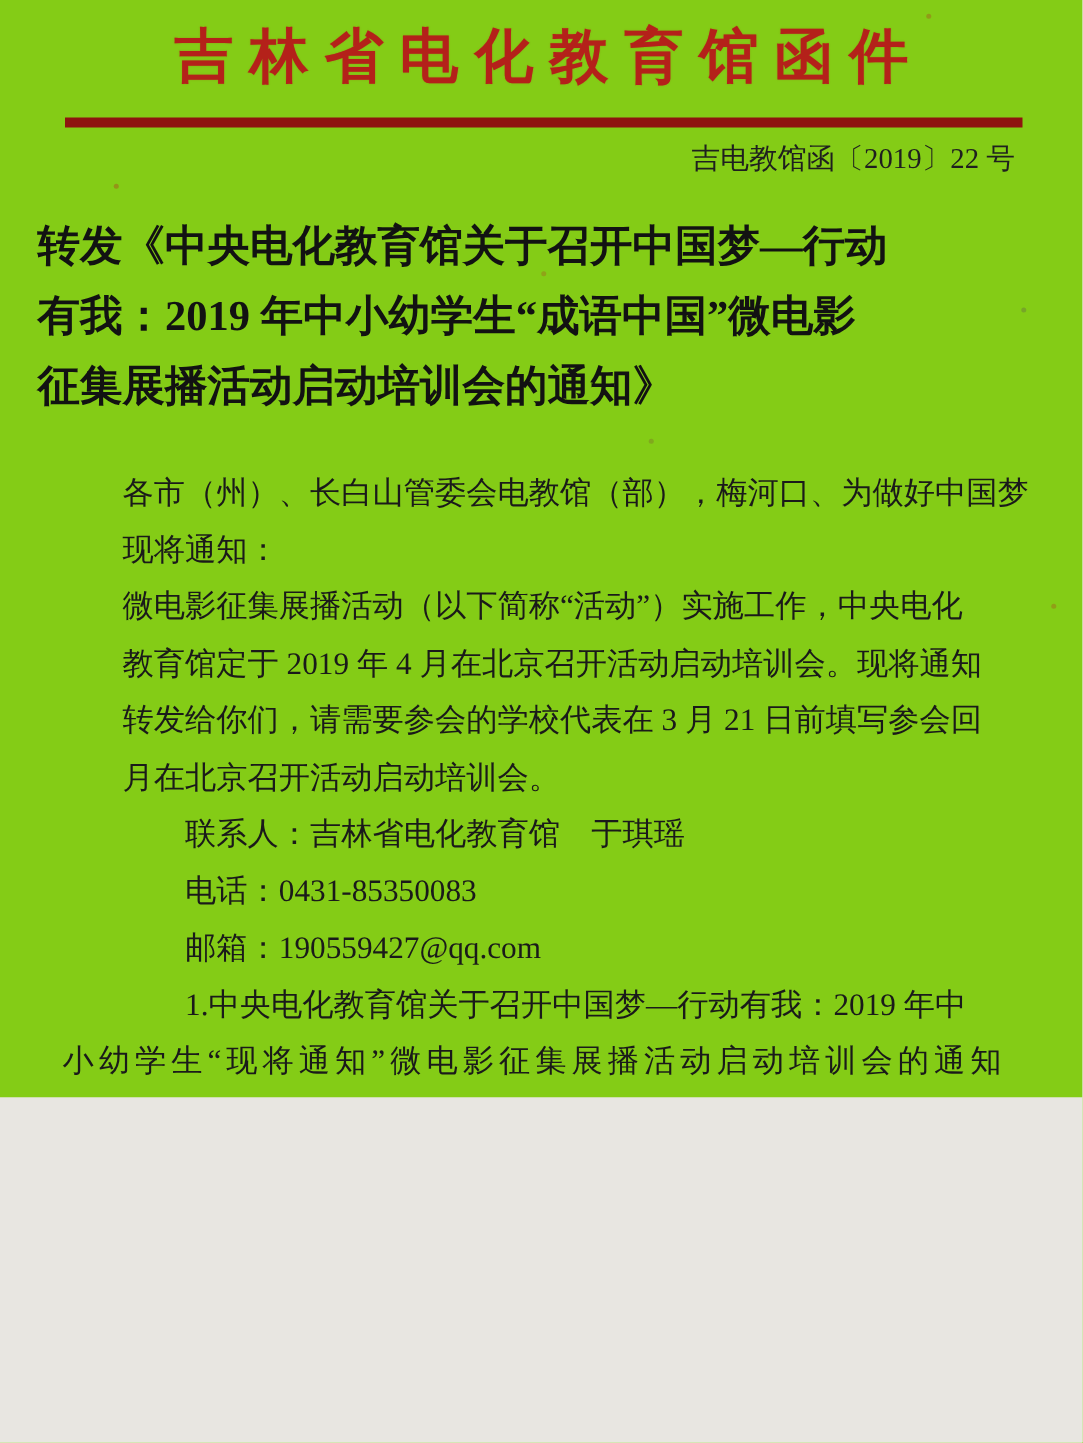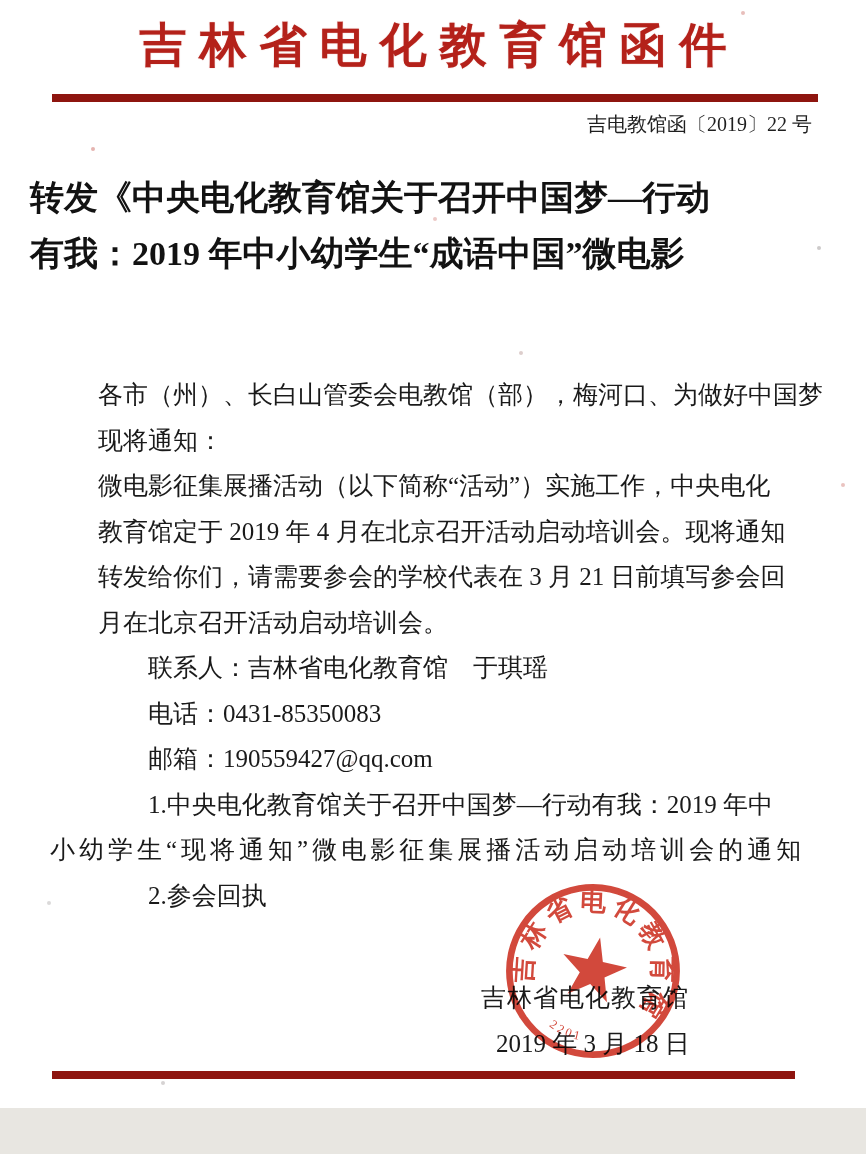--- a/index.html
+++ b/index.html
@@ -2,23 +2,23 @@
 <html><head>
 <meta charset="utf-8">
 <style>
   * { margin: 0; padding: 0; box-sizing: border-box; }
   html, body { background: #e8e6e1; }
   body { font-family: "Liberation Serif", "DejaVu Serif", serif; }
 
   .page {
     position: relative;
     width: 866px;
-    height: 1108px;
+    height: 878px;
     margin: 0 auto;
-    background: #ffffff;
+    background: #84cc16;
     overflow: hidden;
   }
 
   
   .specks {
     position: absolute; left: 0; top: 0; width: 2px; height: 2px;
     background: transparent; border-radius: 50%;
     box-shadow:
       92px 148px 0 1px rgba(180,40,30,.35),
       742px 12px 0 1px rgba(180,40,30,.3),
@@ -49,21 +49,21 @@
     position: absolute;
     top: 94px; left: 52px; width: 766px;
     height: 2px;
     border-top: 6px solid #8e150f;
     border-bottom: 2px solid #8e150f;
   }
 
   .doc-number {
     position: absolute;
     top: 111px; right: 54px;
-    font-size: 20px;
+    font-size: 23px;
     color: #1f1f1f;
     white-space: nowrap;
   }
 
   .doc-title {
     position: absolute;
     top: 170px; left: 30px; right: 30px;
     font-size: 34px;
     font-weight: bold;
     color: #121212;
@@ -125,20 +125,21 @@
 
   <div class="letterhead">吉林省电化教育馆函件</div>
 
   <div class="rule-top"></div>
 
   <div class="doc-number">吉电教馆函〔2019〕22 号</div>
 
   <div class="doc-title">
     <div class="t-line">转发《中央电化教育馆关于召开中国梦—行动</div>
     <div class="t-line">有我：2019 年中小幼学生“成语中国”微电影</div>
+    <div class="t-line">征集展播活动启动培训会的通知》</div>
   </div>
 
   <div class="body-text">
     <div class="line">各市（州）、长白山管委会电教馆（部），梅河口、为做好中国梦</div>
     <div class="line">现将通知：</div>
     <div class="line">微电影征集展播活动（以下简称“活动”）实施工作，中央电化</div>
     <div class="line">教育馆定于 2019 年 4 月在北京召开活动启动培训会。现将通知</div>
     <div class="line">转发给你们，请需要参会的学校代表在 3 月 21 日前填写参会回</div>
     <div class="line">月在北京召开活动启动培训会。</div>
     <div class="line indent">联系人：吉林省电化教育馆　于琪瑶</div>

